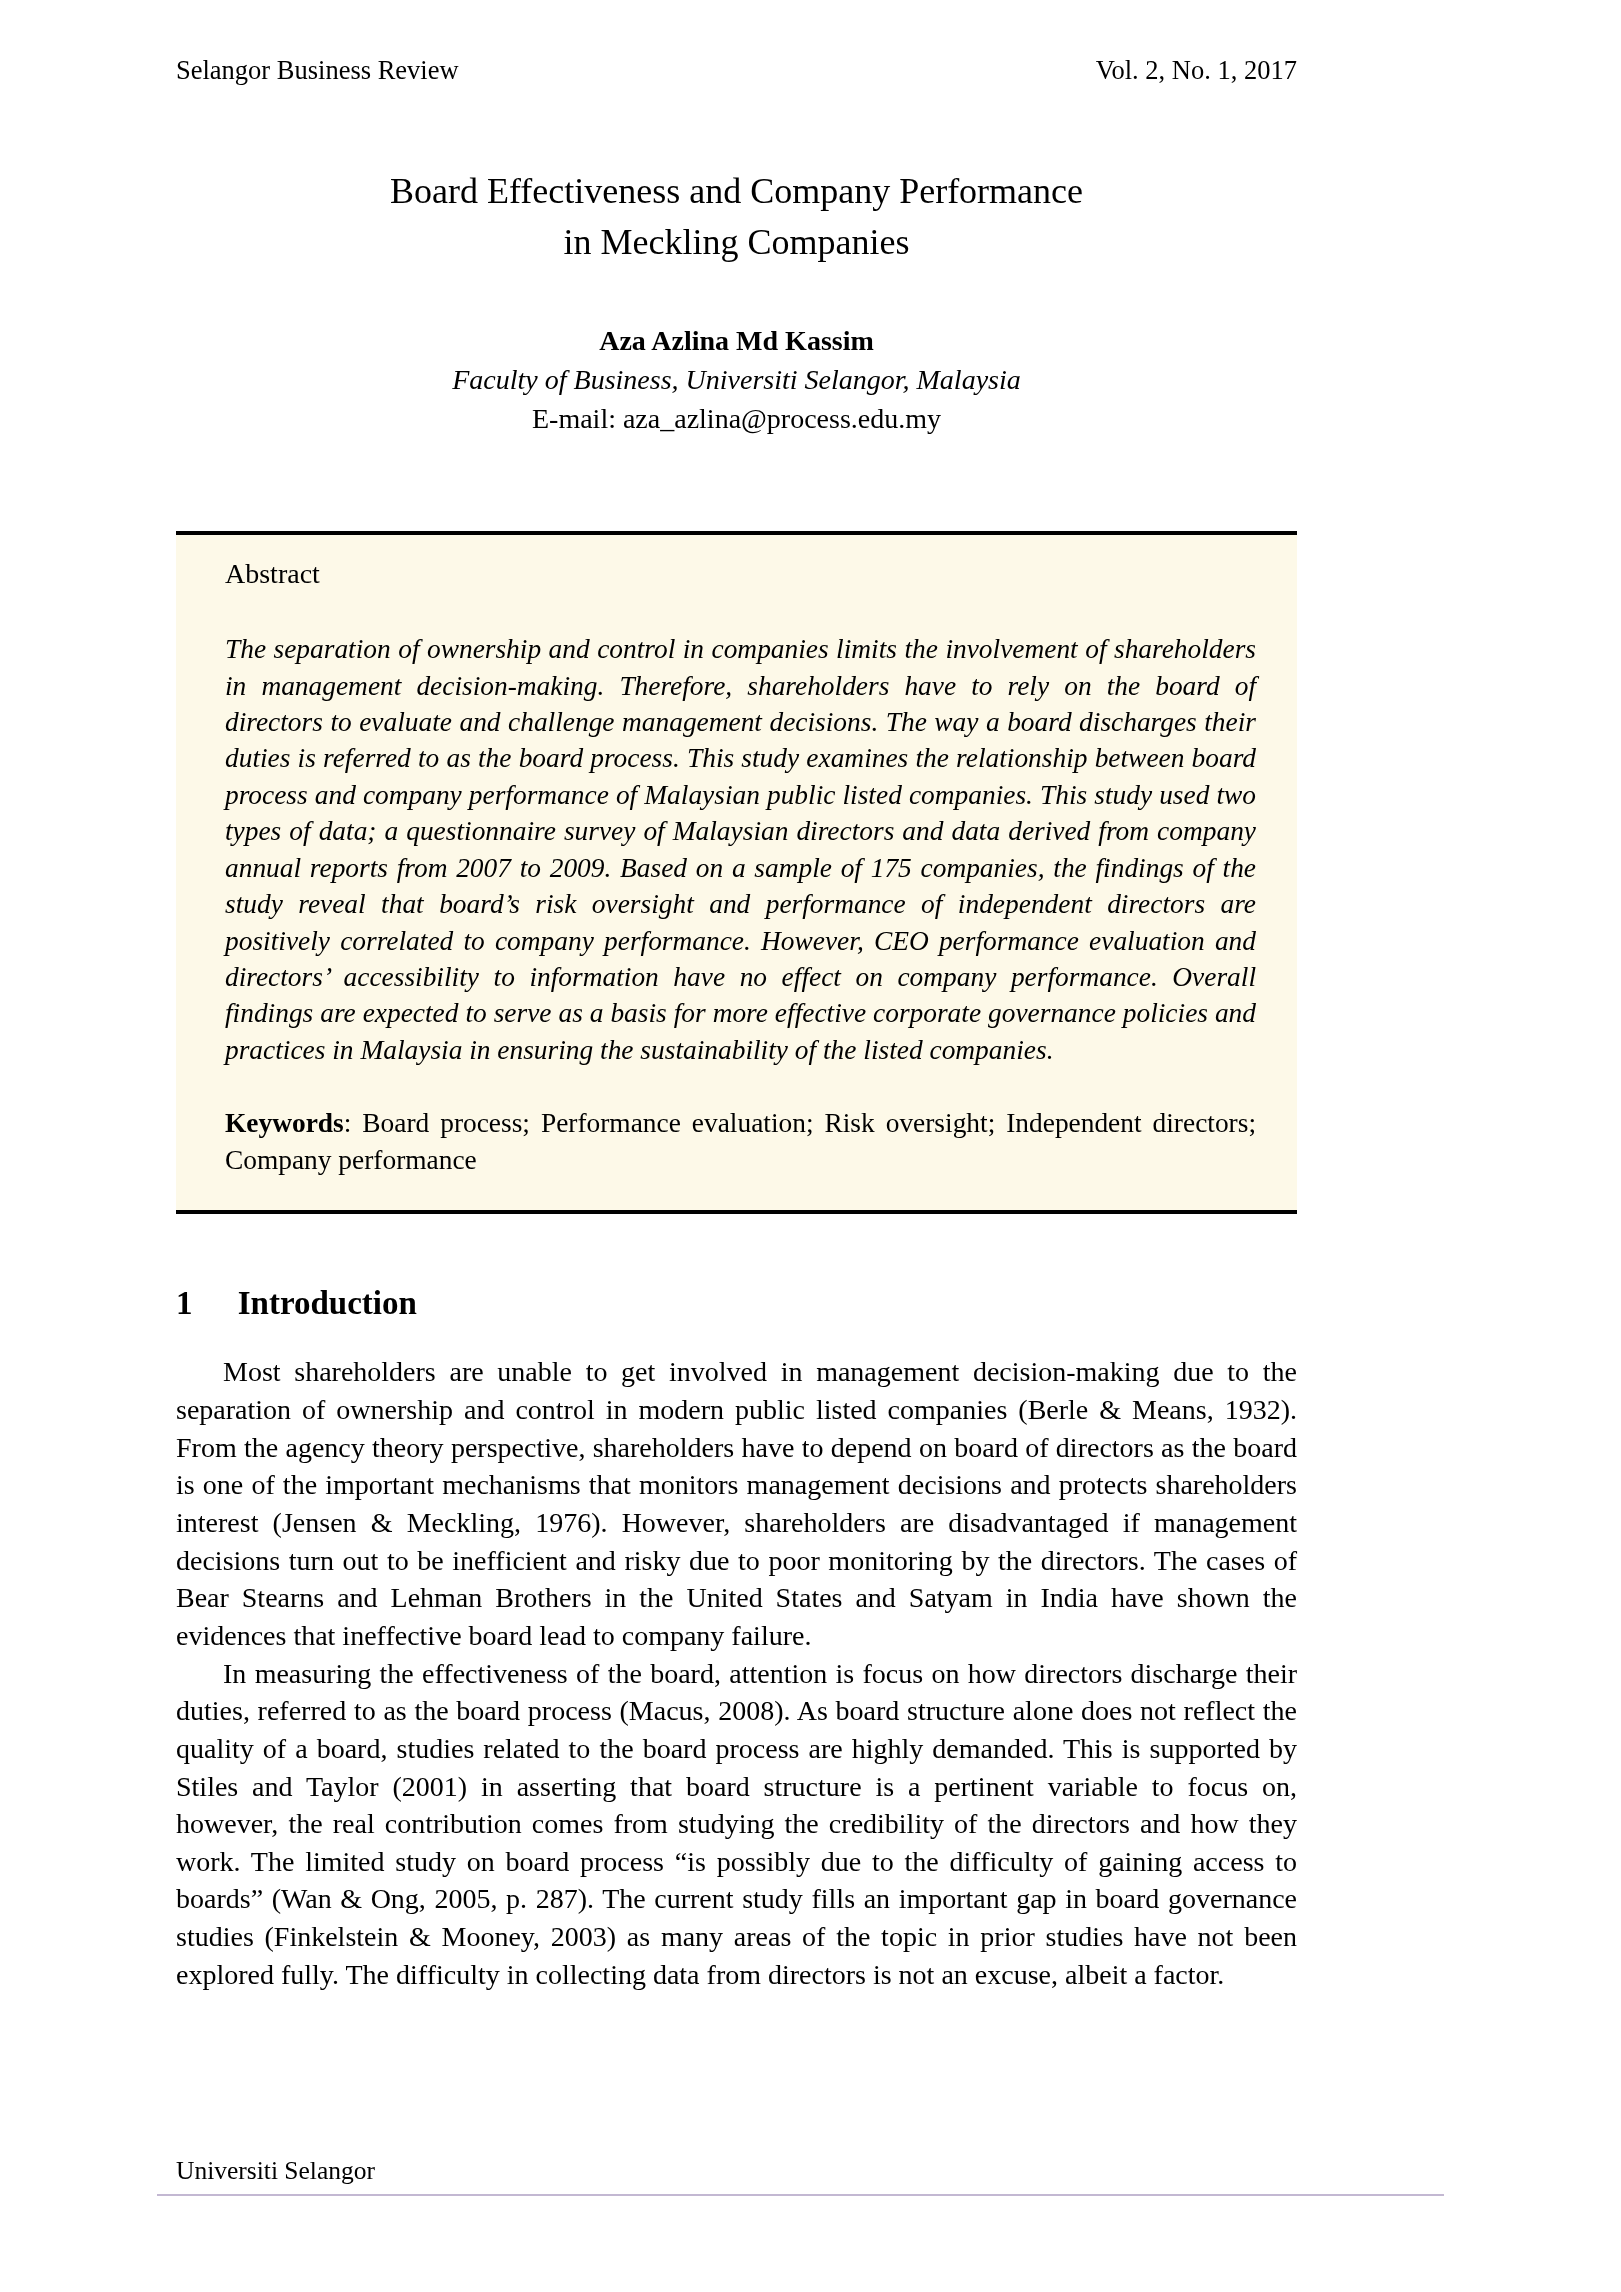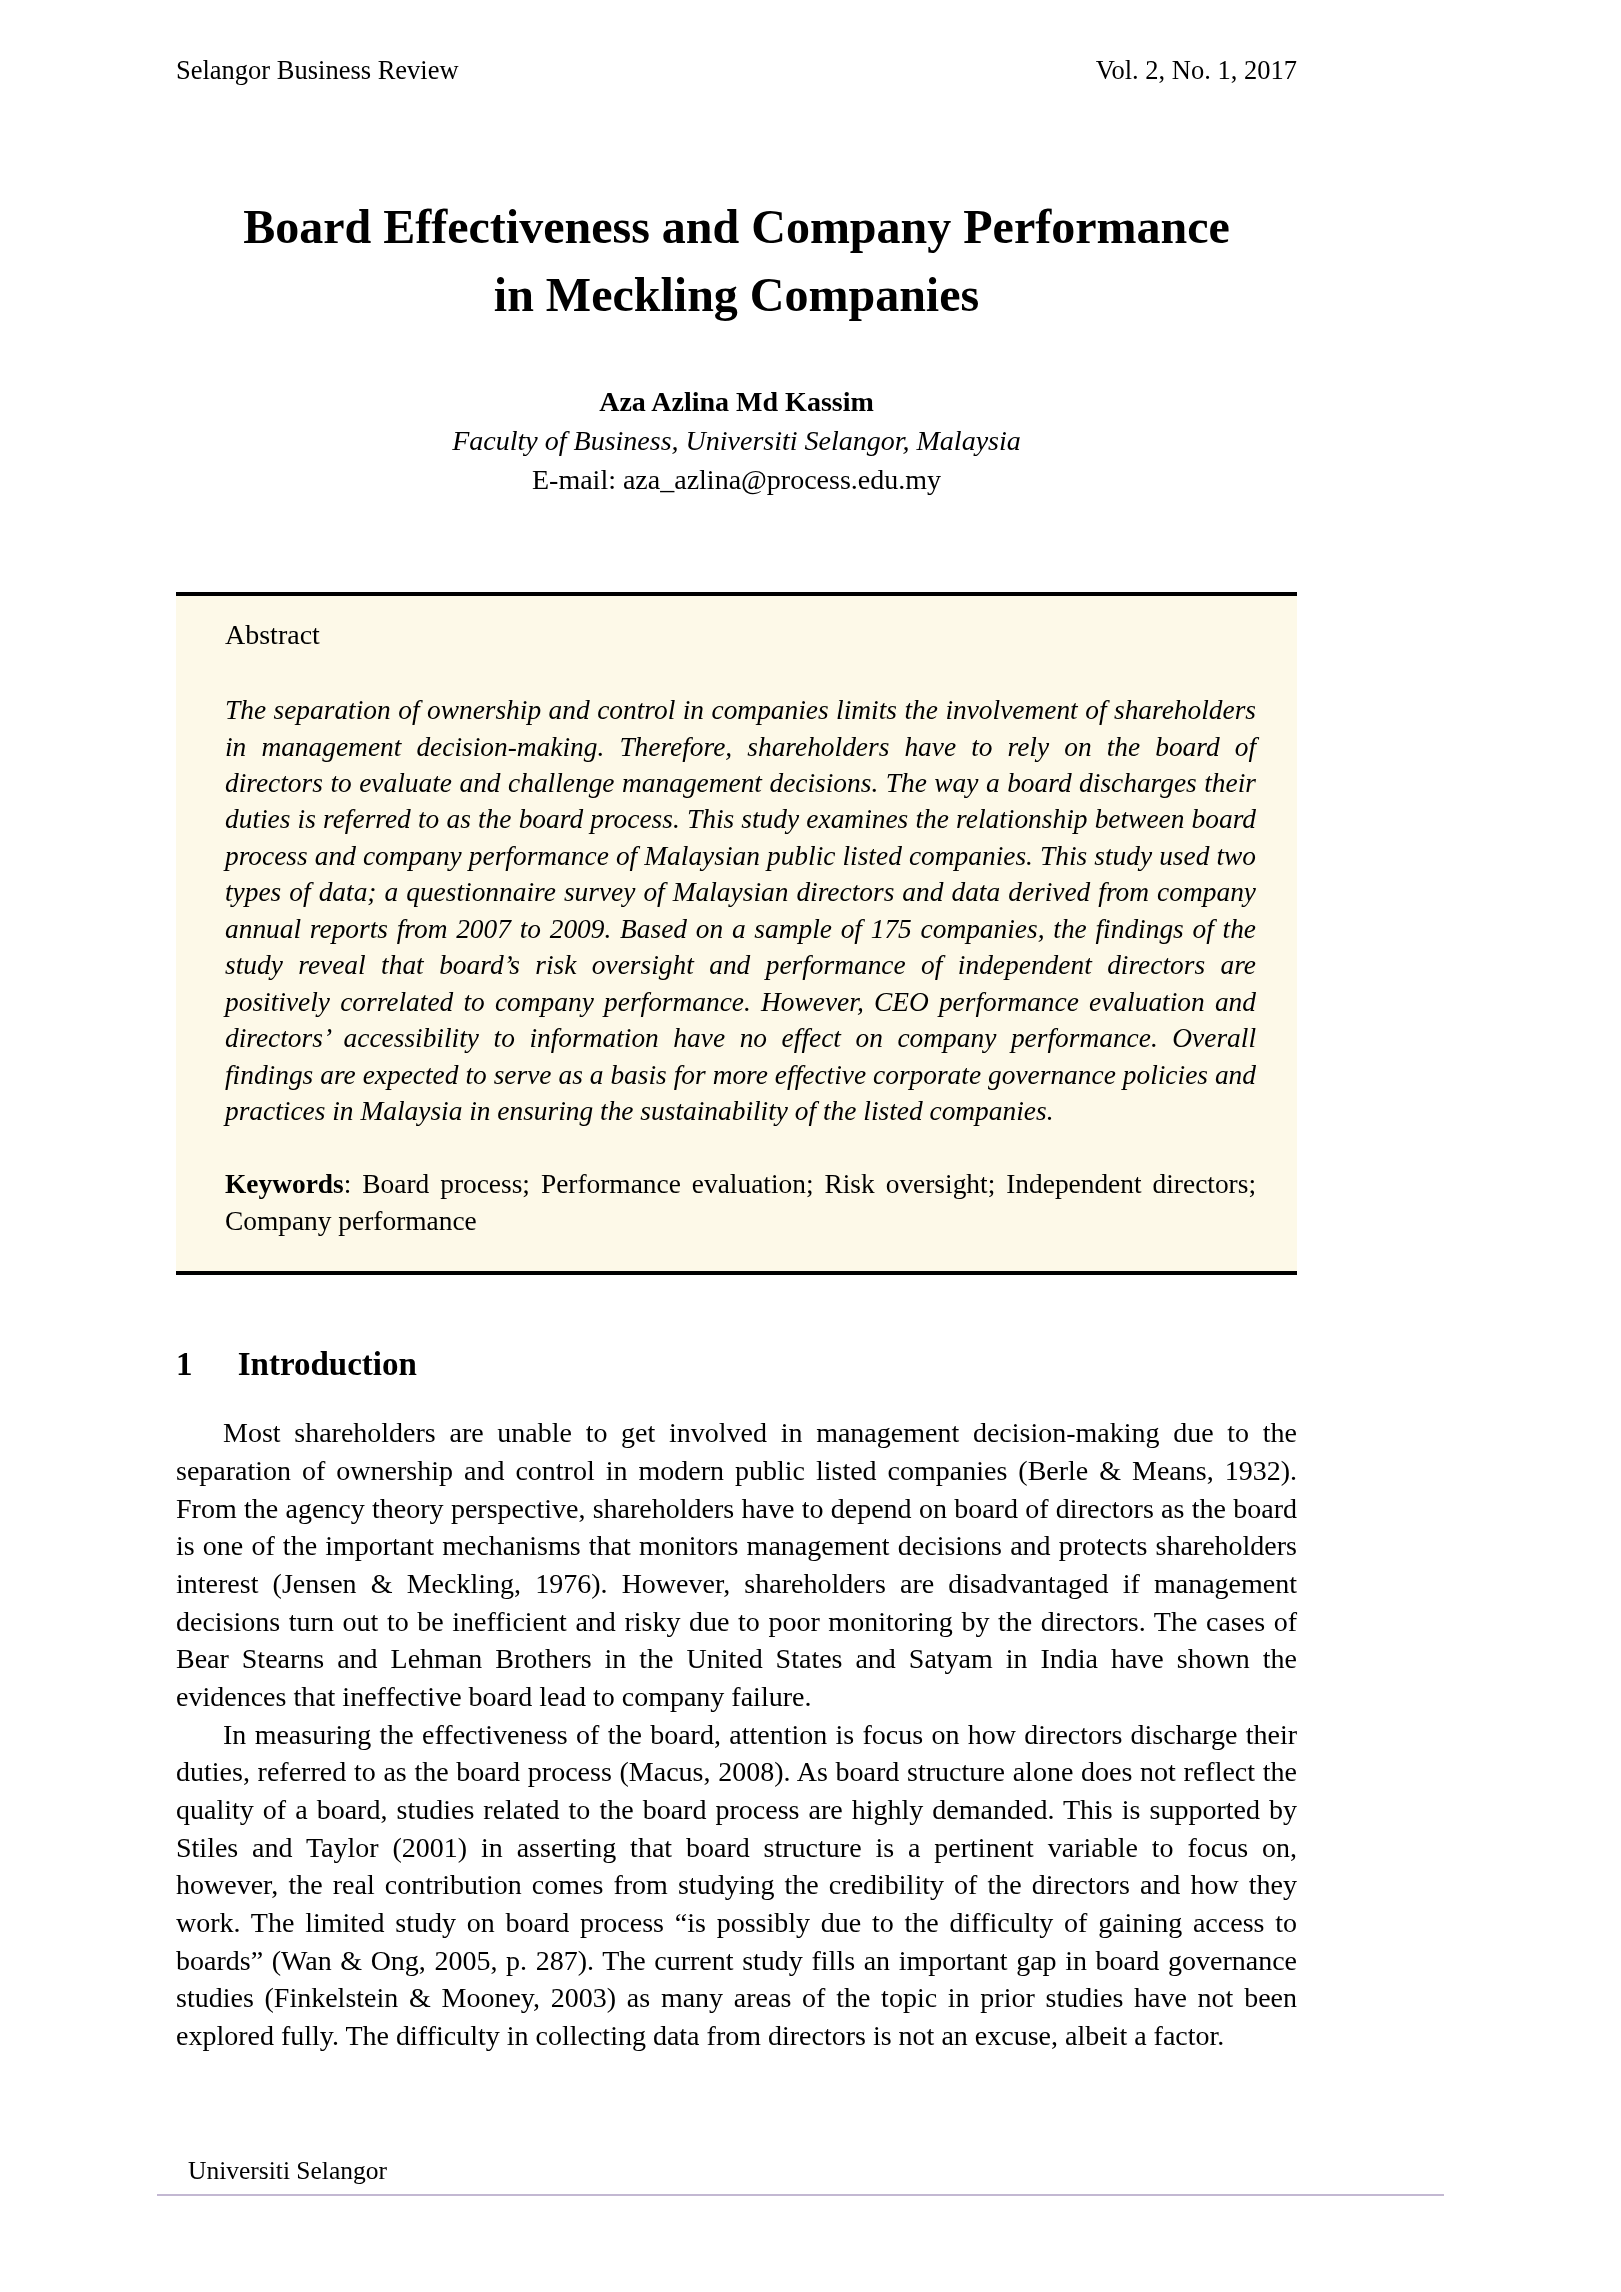--- a/index.html
+++ b/index.html
@@ -17,24 +17,24 @@
 
   .header-row {
     padding-top: 55px;
     display: flex;
     justify-content: space-between;
     font-size: 26.5px;
     line-height: 1.2;
   }
 
   .paper-title {
-    margin-top: 106px;
+    margin-top: 79px;
     text-align: center;
-    font-size: 48px;
-    font-weight: bold;
+    font-size: 36px;
+    font-weight: normal;
     line-height: 1.42;
   }
 
   .author-block {
     margin-top: 53px;
     text-align: center;
     font-size: 28px;
     line-height: 1.4;
   }
   .author-name { font-weight: bold; }
@@ -77,21 +77,21 @@
   .body-paragraph {
     font-size: 28px;
     line-height: 1.345;
     text-align: justify;
     text-indent: 47px;
   }
   .body-paragraph.first { margin-top: 31px; }
 
   .footer-affiliation {
     position: absolute;
-    left: 188px;
+    left: 176px;
     top: 2156px;
     font-size: 25.5px;
   }
   .footer-line {
     position: absolute;
     left: 157px;
     top: 2194px;
     width: 1310px;
     border-top: 2.9px solid #C3B8D2;
   }

